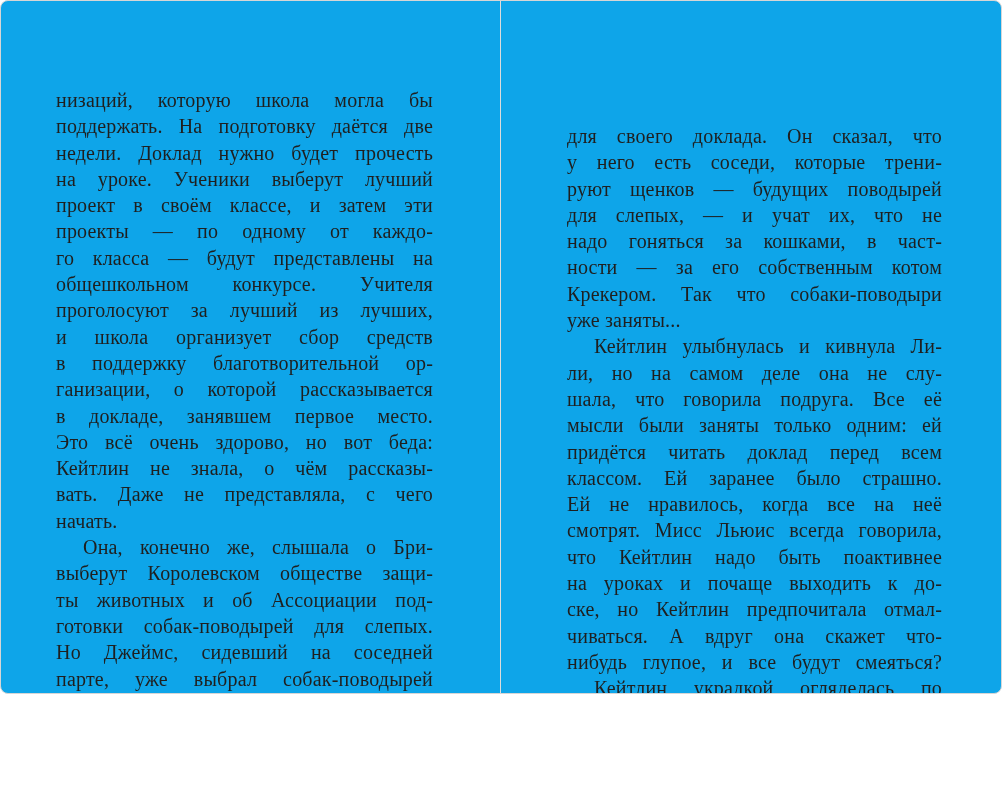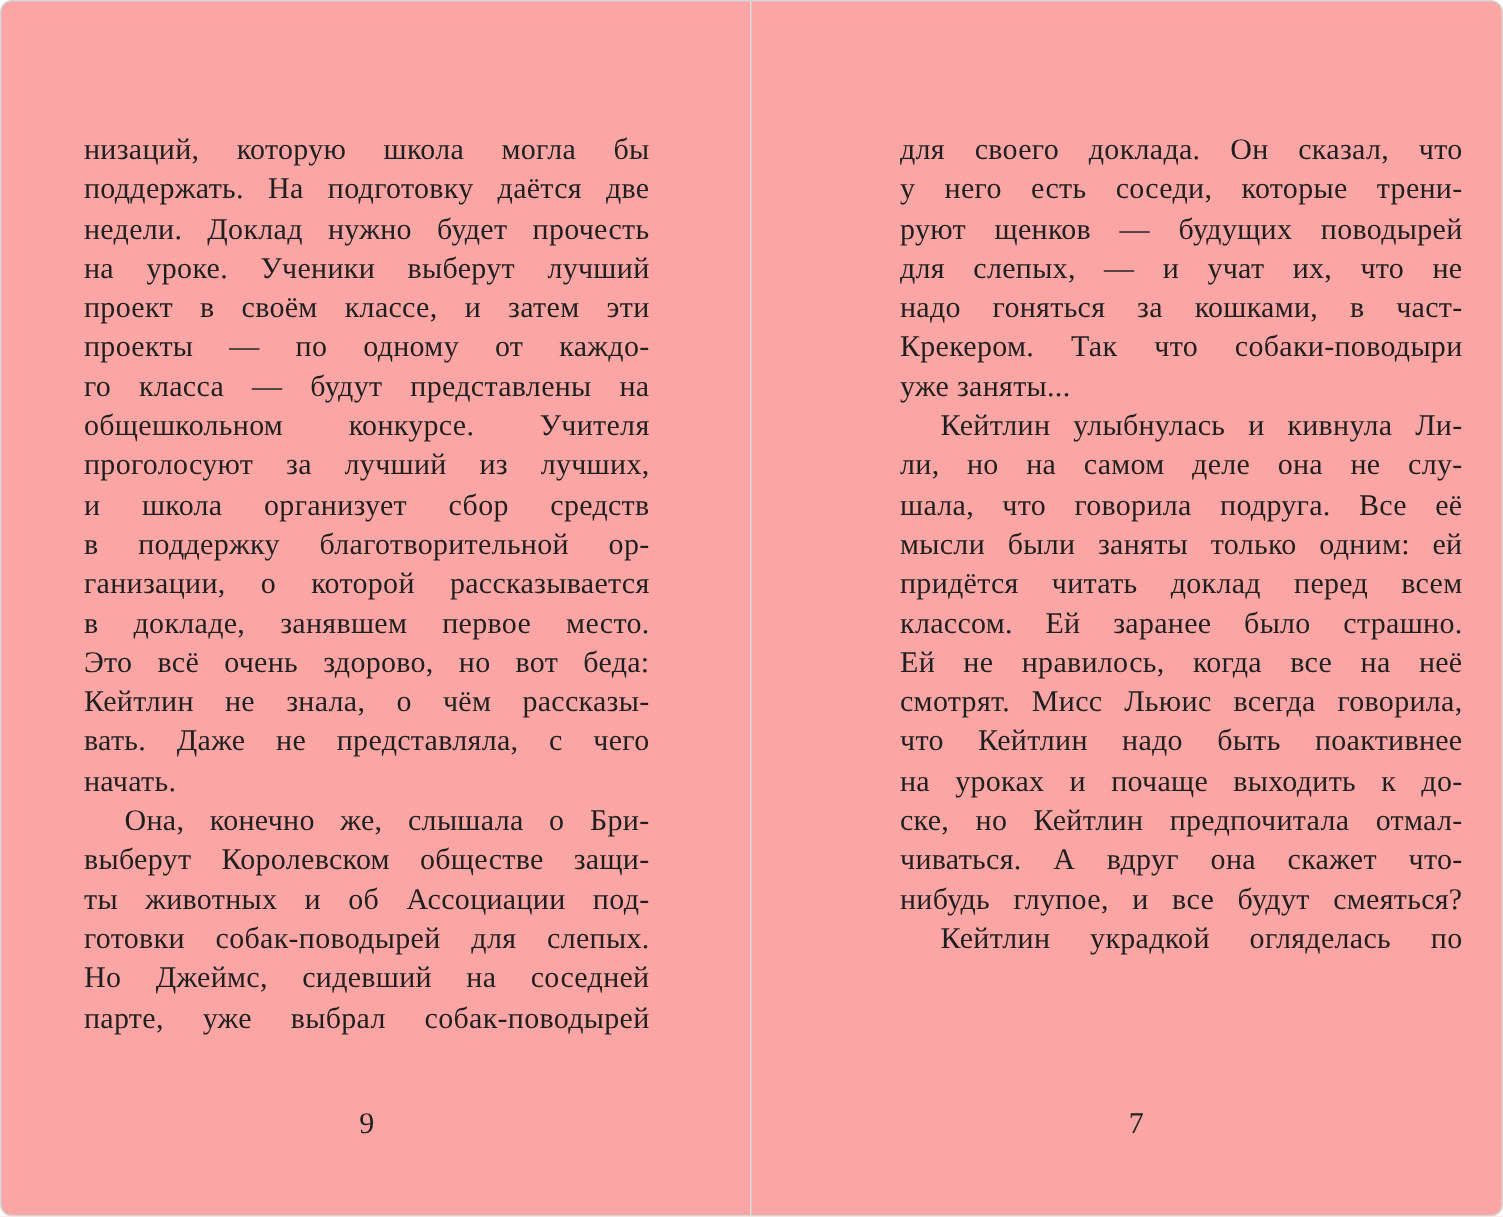--- a/index.html
+++ b/index.html
@@ -3,43 +3,43 @@
 <meta charset="utf-8">
 <style>
   html, body {
     margin: 0;
     padding: 0;
     background: #ffffff;
   }
   .spread {
     position: relative;
     width: 1002px;
-    height: 811px;
+    height: 694px;
     box-sizing: border-box;
-    background: #fca5a5;
+    background: #0ea5e9;
     border: 1px solid #d6d6d6;
     border-radius: 8px;
     overflow: hidden;
     font-family: "Liberation Serif", "DejaVu Serif", serif;
     color: #1f1f1f;
   }
   .gutter {
     position: absolute;
     top: 0;
     bottom: 0;
     left: 499px;
     width: 1px;
     background: #dcdcdc;
   }
   .text-block {
     position: absolute;
     top: 86px;
   }
   .text-block.left-page  { left: 55px;  width: 377px; }
-  .text-block.right-page { left: 599px; width: 375px; }
+  .text-block.right-page { left: 566px; width: 375px; margin-top: 36px; }
   .line {
     height: 26.3px;
     line-height: 26.3px;
     font-size: 20px;
     letter-spacing: 0.2px;
     text-align: justify;
     text-align-last: justify;
     text-justify: inter-word;
     white-space: normal;
   }
@@ -96,20 +96,21 @@
   <div class="page-number left-page">9</div>
 
   <div class="gutter"></div>
 
   <div class="text-block right-page">
       <div class="line">для своего доклада. Он сказал, что</div>
       <div class="line">у него есть соседи, которые трени-</div>
       <div class="line">руют щенков — будущих поводырей</div>
       <div class="line">для слепых, — и учат их, что не</div>
       <div class="line">надо гоняться за кошками, в част-</div>
+      <div class="line">ности — за его собственным котом</div>
       <div class="line">Крекером. Так что собаки-поводыри</div>
       <div class="line align-left">уже заняты...</div>
       <div class="line indent">Кейтлин улыбнулась и кивнула Ли-</div>
       <div class="line">ли, но на самом деле она не слу-</div>
       <div class="line">шала, что говорила подруга. Все её</div>
       <div class="line">мысли были заняты только одним: ей</div>
       <div class="line">придётся читать доклад перед всем</div>
       <div class="line">классом. Ей заранее было страшно.</div>
       <div class="line">Ей не нравилось, когда все на неё</div>
       <div class="line">смотрят. Мисс Льюис всегда говорила,</div>

